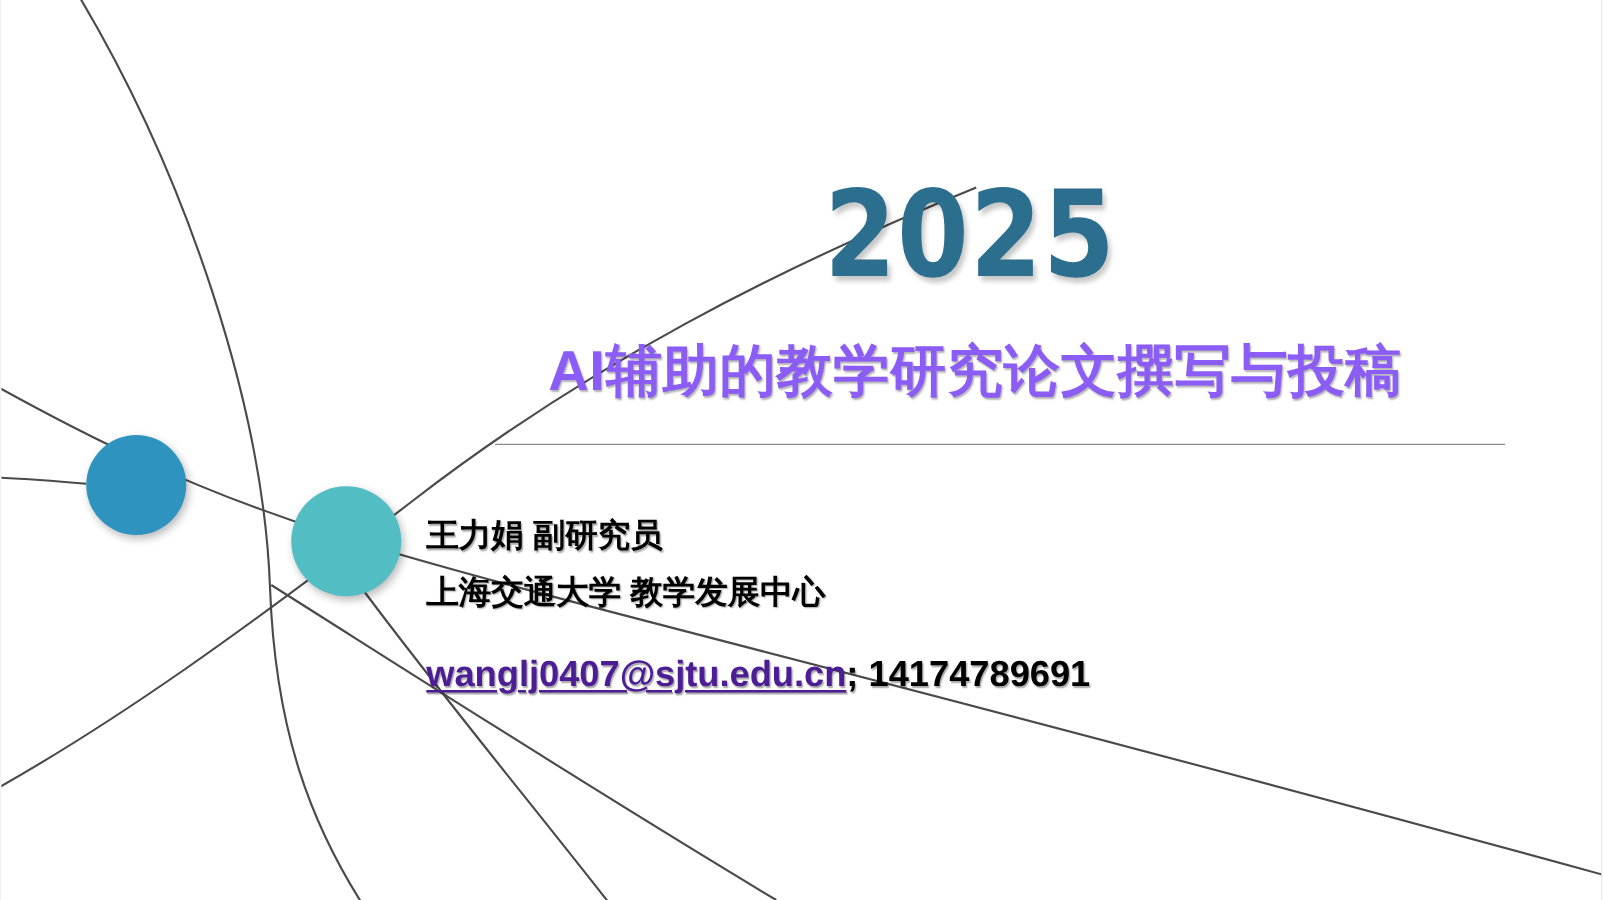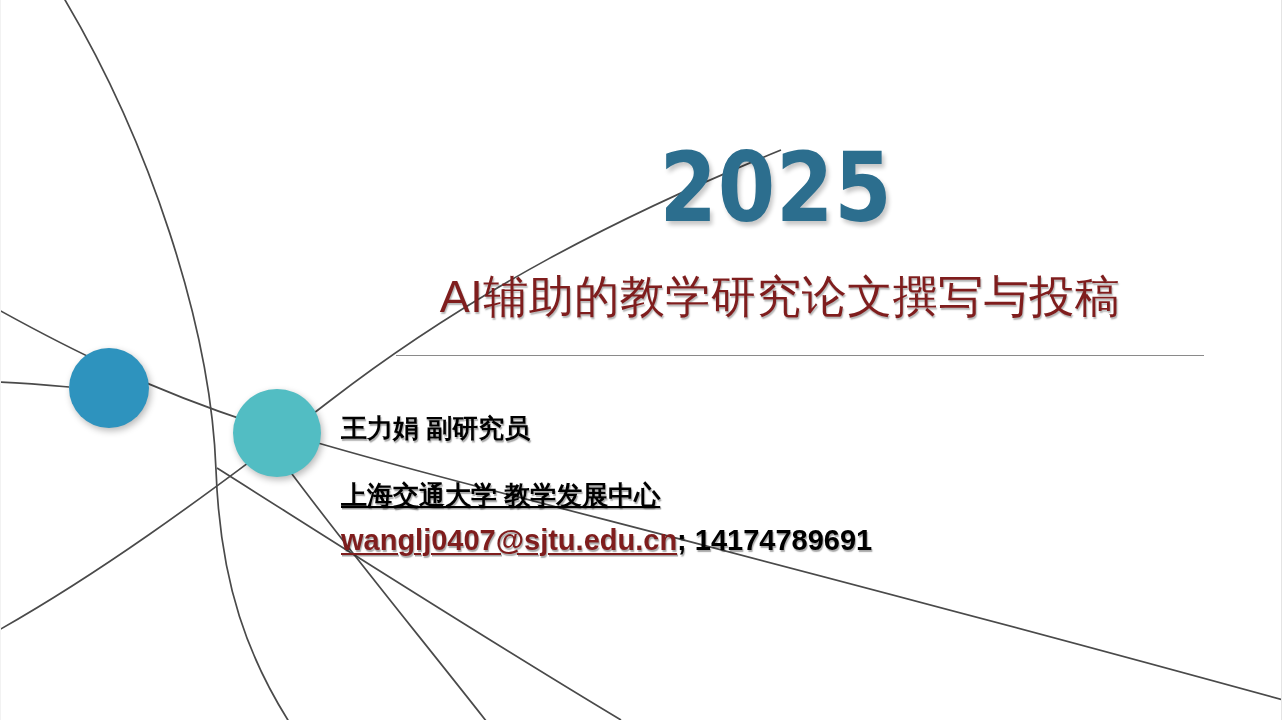--- a/index.html
+++ b/index.html
@@ -79,23 +79,23 @@
     white-space: nowrap;
   }
 
   .main-title {
     position: absolute;
     left: 8px;
     top: 272px;
     width: 862px;
     text-align: center;
     font-size: 45px;
-    font-weight: 400;
+    font-weight: 700;
     line-height: 1.1;
-    color: #7f1d1d;
+    color: #8b5cf6;
     letter-spacing: 0.5px;
     white-space: nowrap;
     text-shadow: 1px 1.5px 1.5px rgba(0,0,0,0.30);
   }
 
   .title-rule {
     position: absolute;
     left: 55px;
     top: 355px;
     width: 808px;
@@ -108,25 +108,25 @@
     width: 870px;
     left: 0;
     text-align: left;
     font-size: 26px;
     font-weight: 700;
     color: #000000;
     white-space: nowrap;
     text-shadow: 1px 1.5px 1.2px rgba(0,0,0,0.35);
   }
   .sub-presenter { top: 411px; }
-  .sub-affil     { top: 478px; text-decoration: underline; }
+  .sub-affil     { top: 456px; }
   .sub-contact   { top: 524px; font-size: 29px; }
 
   .email-link {
-    color: #7f1d1d;
+    color: #4c1d95;
     text-decoration: underline;
     text-decoration-thickness: 2px;
     text-underline-offset: 3px;
   }
   .contact-rest {
     color: #000000;
   }
 </style>
 </head>
 <body>

